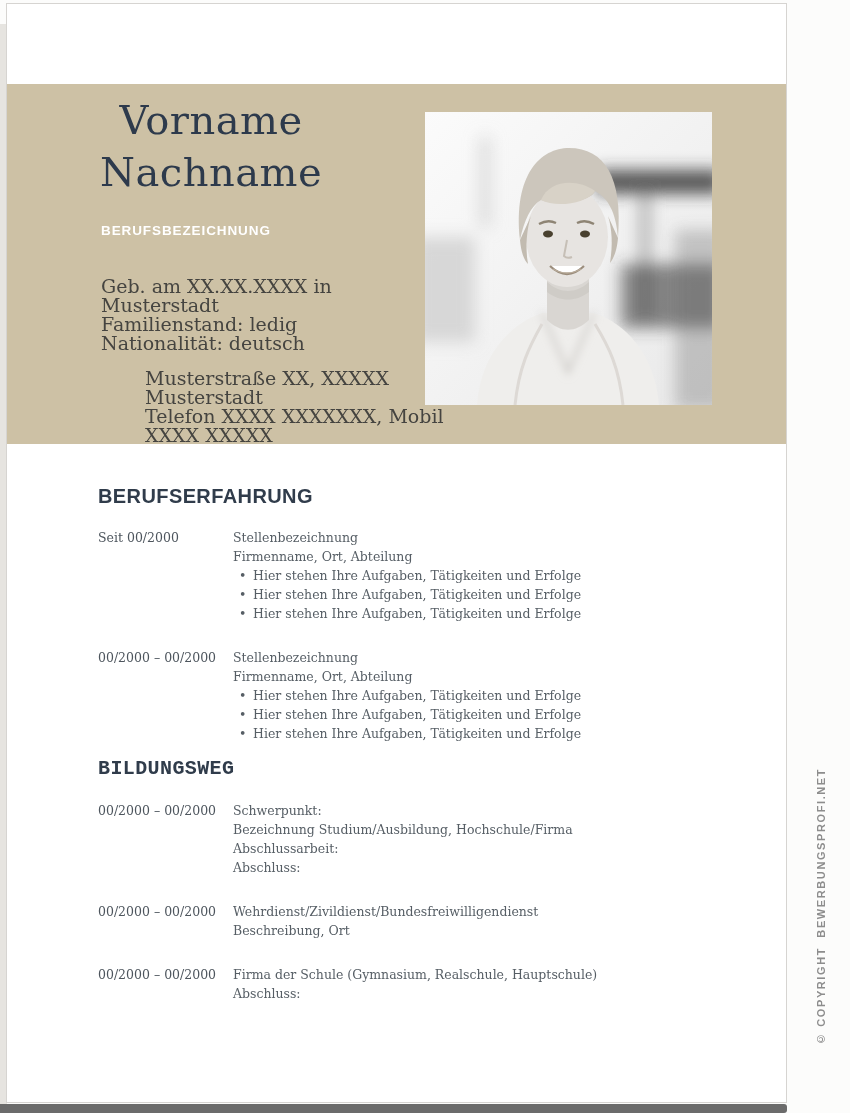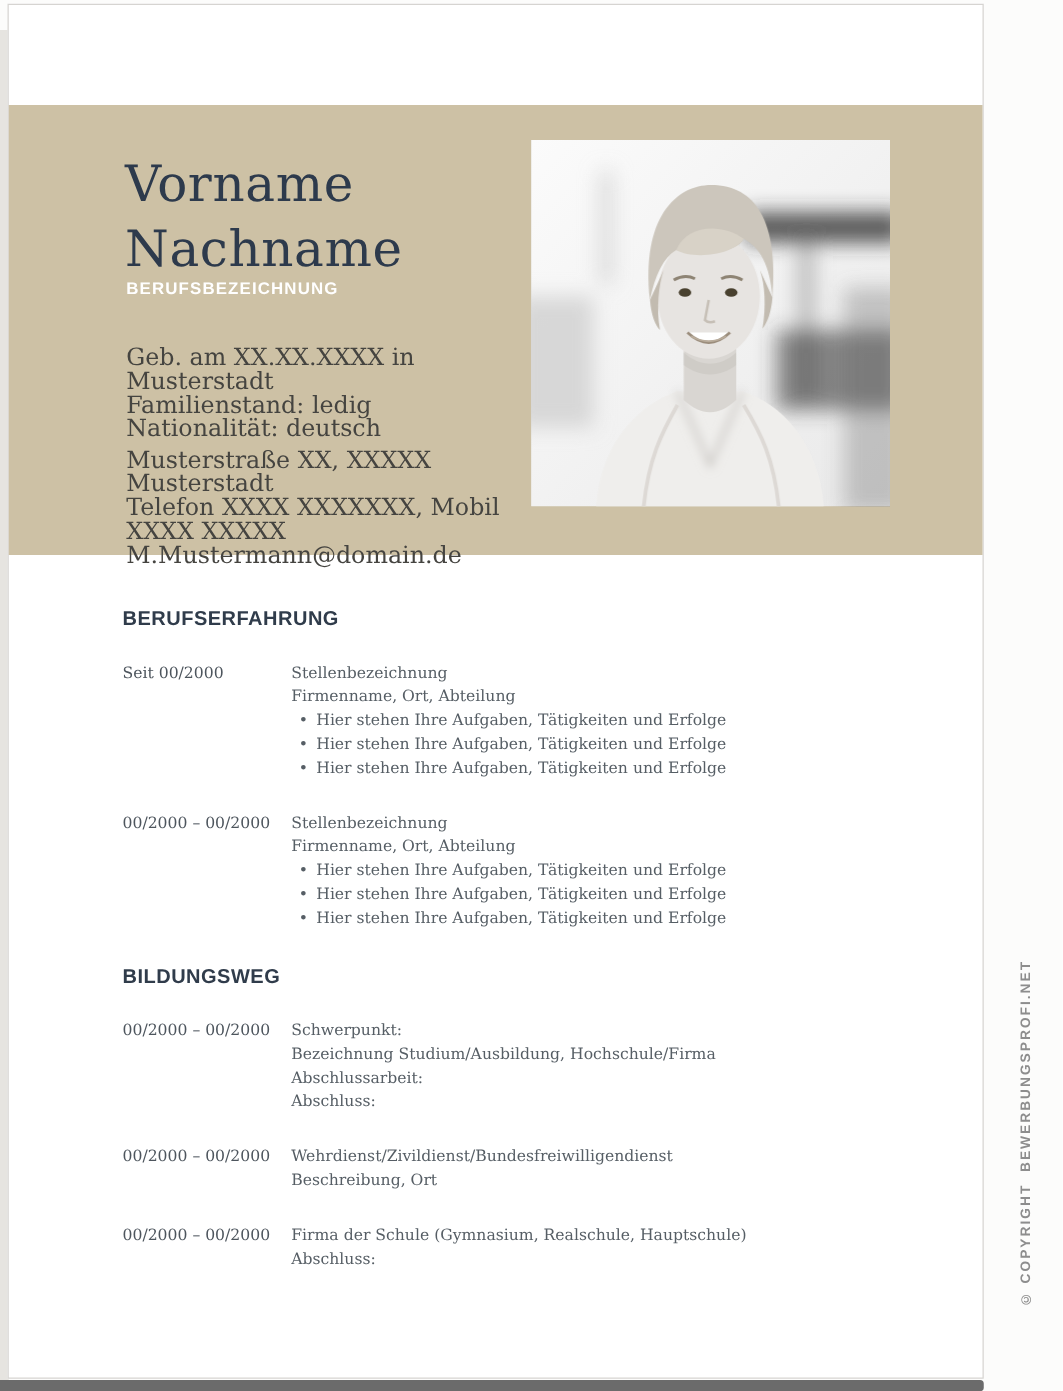--- a/index.html
+++ b/index.html
@@ -15,48 +15,48 @@
   .page { position:absolute; left:6px; top:3px; width:781px; height:1100px;
           background:#ffffff; border:1px solid #d6d4d1; }
 
   
   .bottom-bar { position:absolute; left:0; top:1104px; width:787px; height:9px;
                 background:#6b6b6b; border-radius:0 3px 3px 0; }
 
   
   .band { position:absolute; left:0; top:80px; width:779px; height:360px; background:#cdc1a5; }
 
-  .name { position:absolute; left:93px; top:38px;
+  .name { position:absolute; left:93px; top:10px;
           font-family:"DejaVu Serif", serif; font-size:40px; line-height:52px;
-          color:#2d3a4c; letter-spacing:0.5px; }
+          color:#2d3a4c; letter-spacing:0.5px;text-align:center; }
 
   .job  { position:absolute; left:94px; top:139px;
           font-size:13.5px; font-weight:700; letter-spacing:0.9px; color:#ffffff; }
 
   .personal { position:absolute; left:94px; width:330px;
               font-family:"DejaVu Serif", serif; font-size:19px; line-height:19px;
               color:#454440; }
   .personal.p1 { top:193px; }
-  .personal.p2 { top:275px; }
+  .personal.p2 { top:285px;margin-left:44px; }
 
   .photo { position:absolute; left:418px; top:28px; width:287px; height:293px;
            overflow:hidden; background:#f0f0f0; }
   .photo svg { display:block; }
 
   
   .body-sections { position:absolute; left:91px; top:484px; width:600px; }
 
-  .sec-heading { font-size:16px; font-weight:700; letter-spacing:0.4px;
+  .sec-heading { font-size:20px; font-weight:700; letter-spacing:0.4px;
                  color:#303c4b; line-height:16px; }
 
   .entry { display:flex; margin-top:24px;
            font-family:"DejaVu Serif", serif; font-size:12.5px; line-height:19px;
            color:#565e65; }
   .entry + .entry { margin-top:25px; }
-  .entry + .sec-heading { margin-top:31px; }
+  .entry + .sec-heading { margin-top:18px;font-family:Liberation Mono, monospace; }
 
   .entry .date { width:135px; flex:0 0 135px; color:#4d555d; }
   .entry .content { flex:1; }
   .entry .line { white-space:nowrap; }
 
   .bullet-line { display:flex; white-space:nowrap; }
   .bullet-line .dot { width:20px; flex:0 0 20px; padding-left:6px; color:#565e65; }
 
   
   .watermark { position:absolute; left:811px; top:756px; height:300px; width:20px;
@@ -84,21 +84,20 @@
       <div class="job">BERUFSBEZEICHNUNG</div>
 
       <div class="personal p1" id="personal1">
           <div>Geb. am XX.XX.XXXX in Musterstadt</div>
           <div>Familienstand: ledig</div>
           <div>Nationalität: deutsch</div>
         </div>
       <div class="personal p2" id="personal2">
           <div>Musterstraße XX, XXXXX Musterstadt</div>
           <div>Telefon XXXX XXXXXXX, Mobil XXXX XXXXX</div>
-          <div>M.Mustermann@domain.de</div>
         </div>
 
       <div class="photo">
         <svg width="287" height="293" viewBox="0 0 287 293" xmlns="http://www.w3.org/2000/svg">
           <defs>
             <linearGradient id="pbg" x1="0" y1="0" x2="1" y2="1">
               <stop offset="0" stop-color="#fbfbfb"></stop>
               <stop offset="1" stop-color="#e9e9e9"></stop>
             </linearGradient>
             <filter id="blur8" x="-30%" y="-30%" width="160%" height="160%">

